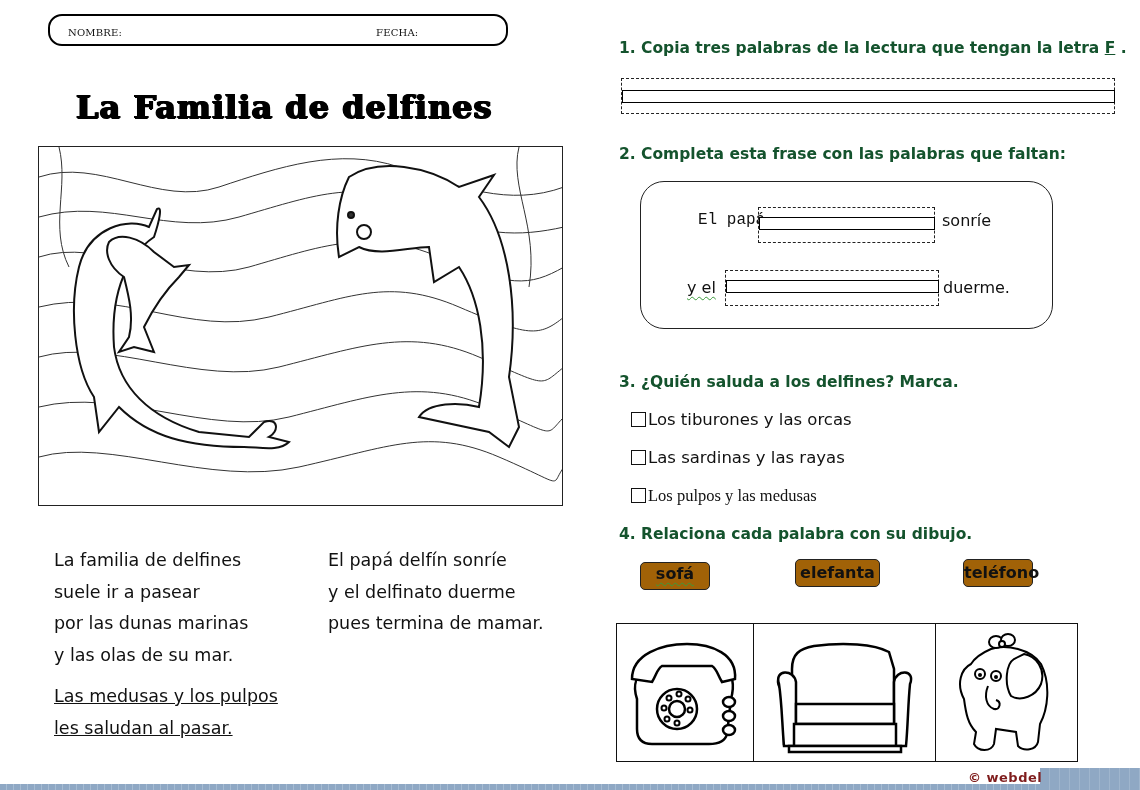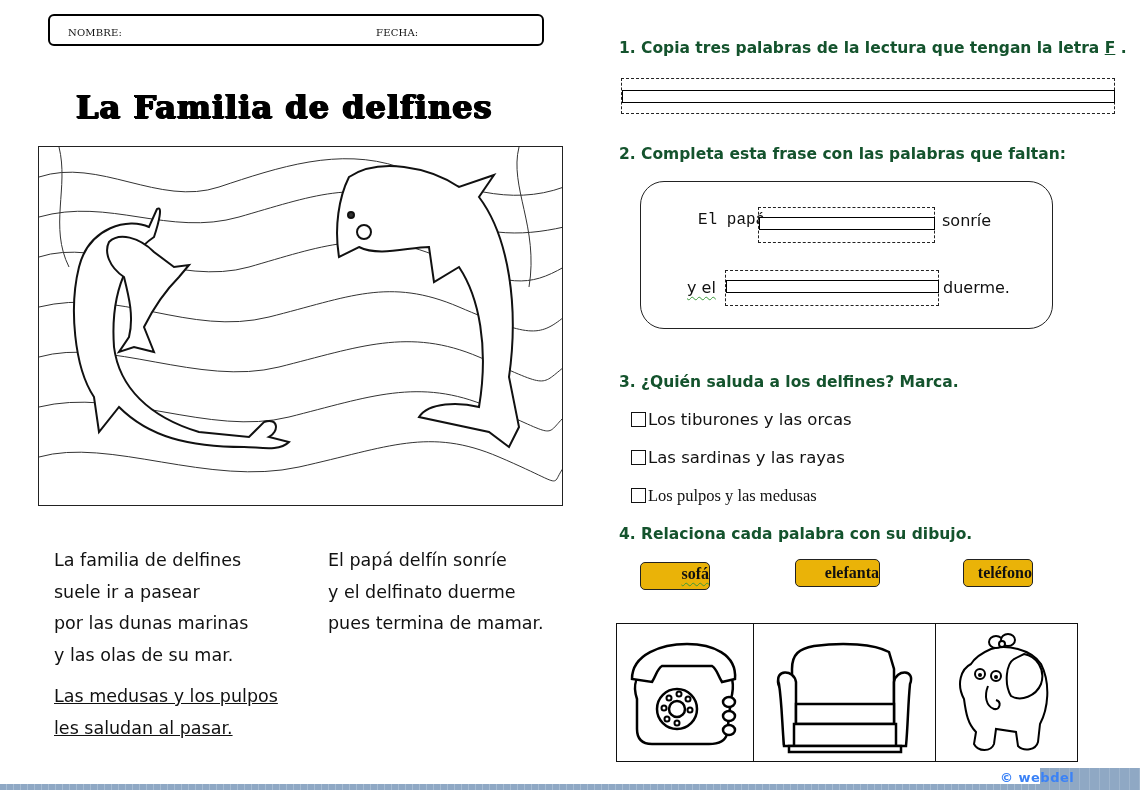--- a/index.html
+++ b/index.html
@@ -1,42 +1,42 @@
 <!DOCTYPE html>
 <html><head>
   <meta charset="utf-8">
   <style>
     html, body { margin:0; padding:0; }
     body { width:1140px; height:790px; background:#ffffff; position:relative; overflow:hidden;
            font-family: "DejaVu Sans", "Liberation Sans", sans-serif; color:#111; }
     .abs { position:absolute; }
-    .namebox { left:48px; top:14px; width:496px; height:32px; border:2px solid #000; border-radius:6px; box-sizing:border-box;padding-left:32px; }
+    .namebox { left:48px; top:14px; width:460px; height:32px; border:2px solid #000; border-radius:14px; box-sizing:border-box;padding-left:32px; }
     .namebox span { position:absolute; top:11px; font-family:"DejaVu Serif","Liberation Serif",serif; font-size:10px; letter-spacing:0.2px; }
     .title { left:76px; top:88px; font-family:"DejaVu Serif","Liberation Serif",serif; font-weight:900; font-size:32px; letter-spacing:1px;
              text-shadow: 1px 0 0 #000, -1px 0 0 #000, 0 1px 0 #000; color:#000; }
     .picture { left:38px; top:146px; width:525px; height:360px; border:1.5px solid #222; box-sizing:border-box; overflow:hidden; }
     .poem { font-size:17.5px; line-height:31.5px; color:#111; }
     .poem div { white-space:nowrap; }
     .q { font-size:15.5px; font-weight:bold; color:#14532d; white-space:nowrap; }
     .q u { text-decoration:underline; }
     .dashbox { border:1px dashed #222; box-sizing:border-box; }
     .solidline { border:1.5px solid #000; box-sizing:border-box; background:#fff; }
     .frame2 { left:640px; top:181px; width:413px; height:148px; border:1.5px solid #222; border-radius:24px; box-sizing:border-box; }
     .txt { font-size:16px; color:#111; white-space:nowrap; }
     .squiggle-g { text-decoration: underline wavy #3a9a3a; text-decoration-thickness:1px; text-underline-offset:3px; }
     .chk { width:15px; height:15px; border:1.2px solid #111; box-sizing:border-box; display:inline-block; vertical-align:-2px; margin-right:2px; }
     .opt { font-size:16.5px; color:#111; white-space:nowrap; }
-    .wordbox { border:1.2px solid #222; border-radius:5px; box-sizing:border-box; font-size:16px; font-weight:bold; text-align:right; background:#eab308;font-family:Liberation Serif, serif; }
+    .wordbox { border:1.2px solid #222; border-radius:5px; box-sizing:border-box; font-size:16px; font-weight:bold; text-align:center; background:#a16207; }
     .imgtable { left:616px; top:623px; width:462px; height:139px; border:1.5px solid #111; box-sizing:border-box; }
     .cell { position:absolute; top:0; height:100%; border-right:1.2px solid #111; box-sizing:border-box; }
     .footerbar { left:0; top:784px; width:1140px; height:6px;
                  background: repeating-linear-gradient(90deg,#8fa8c4 0 6px,#a6bcd3 6px 7px); }
     .footerbox { left:1040px; top:768px; width:100px; height:22px;
                  background: repeating-linear-gradient(90deg,#8fa8c4 0 9px,#9fb5cd 9px 10px); }
-    .credit { left:968px; top:770px; font-size:13px; font-weight:bold; color:#3b82f6; letter-spacing:0.5px; white-space:nowrap;margin-left:32px; }
+    .credit { left:968px; top:770px; font-size:13px; font-weight:bold; color:#7f1d1d; letter-spacing:0.5px; white-space:nowrap; }
   </style>
 </head>
 <body>
 
 <div class="abs namebox">
   <span style="left:18px;">NOMBRE:</span>
   <span style="left:326px;">FECHA:</span>
 </div>
 
 <div class="abs title">La Familia de delfines</div>

